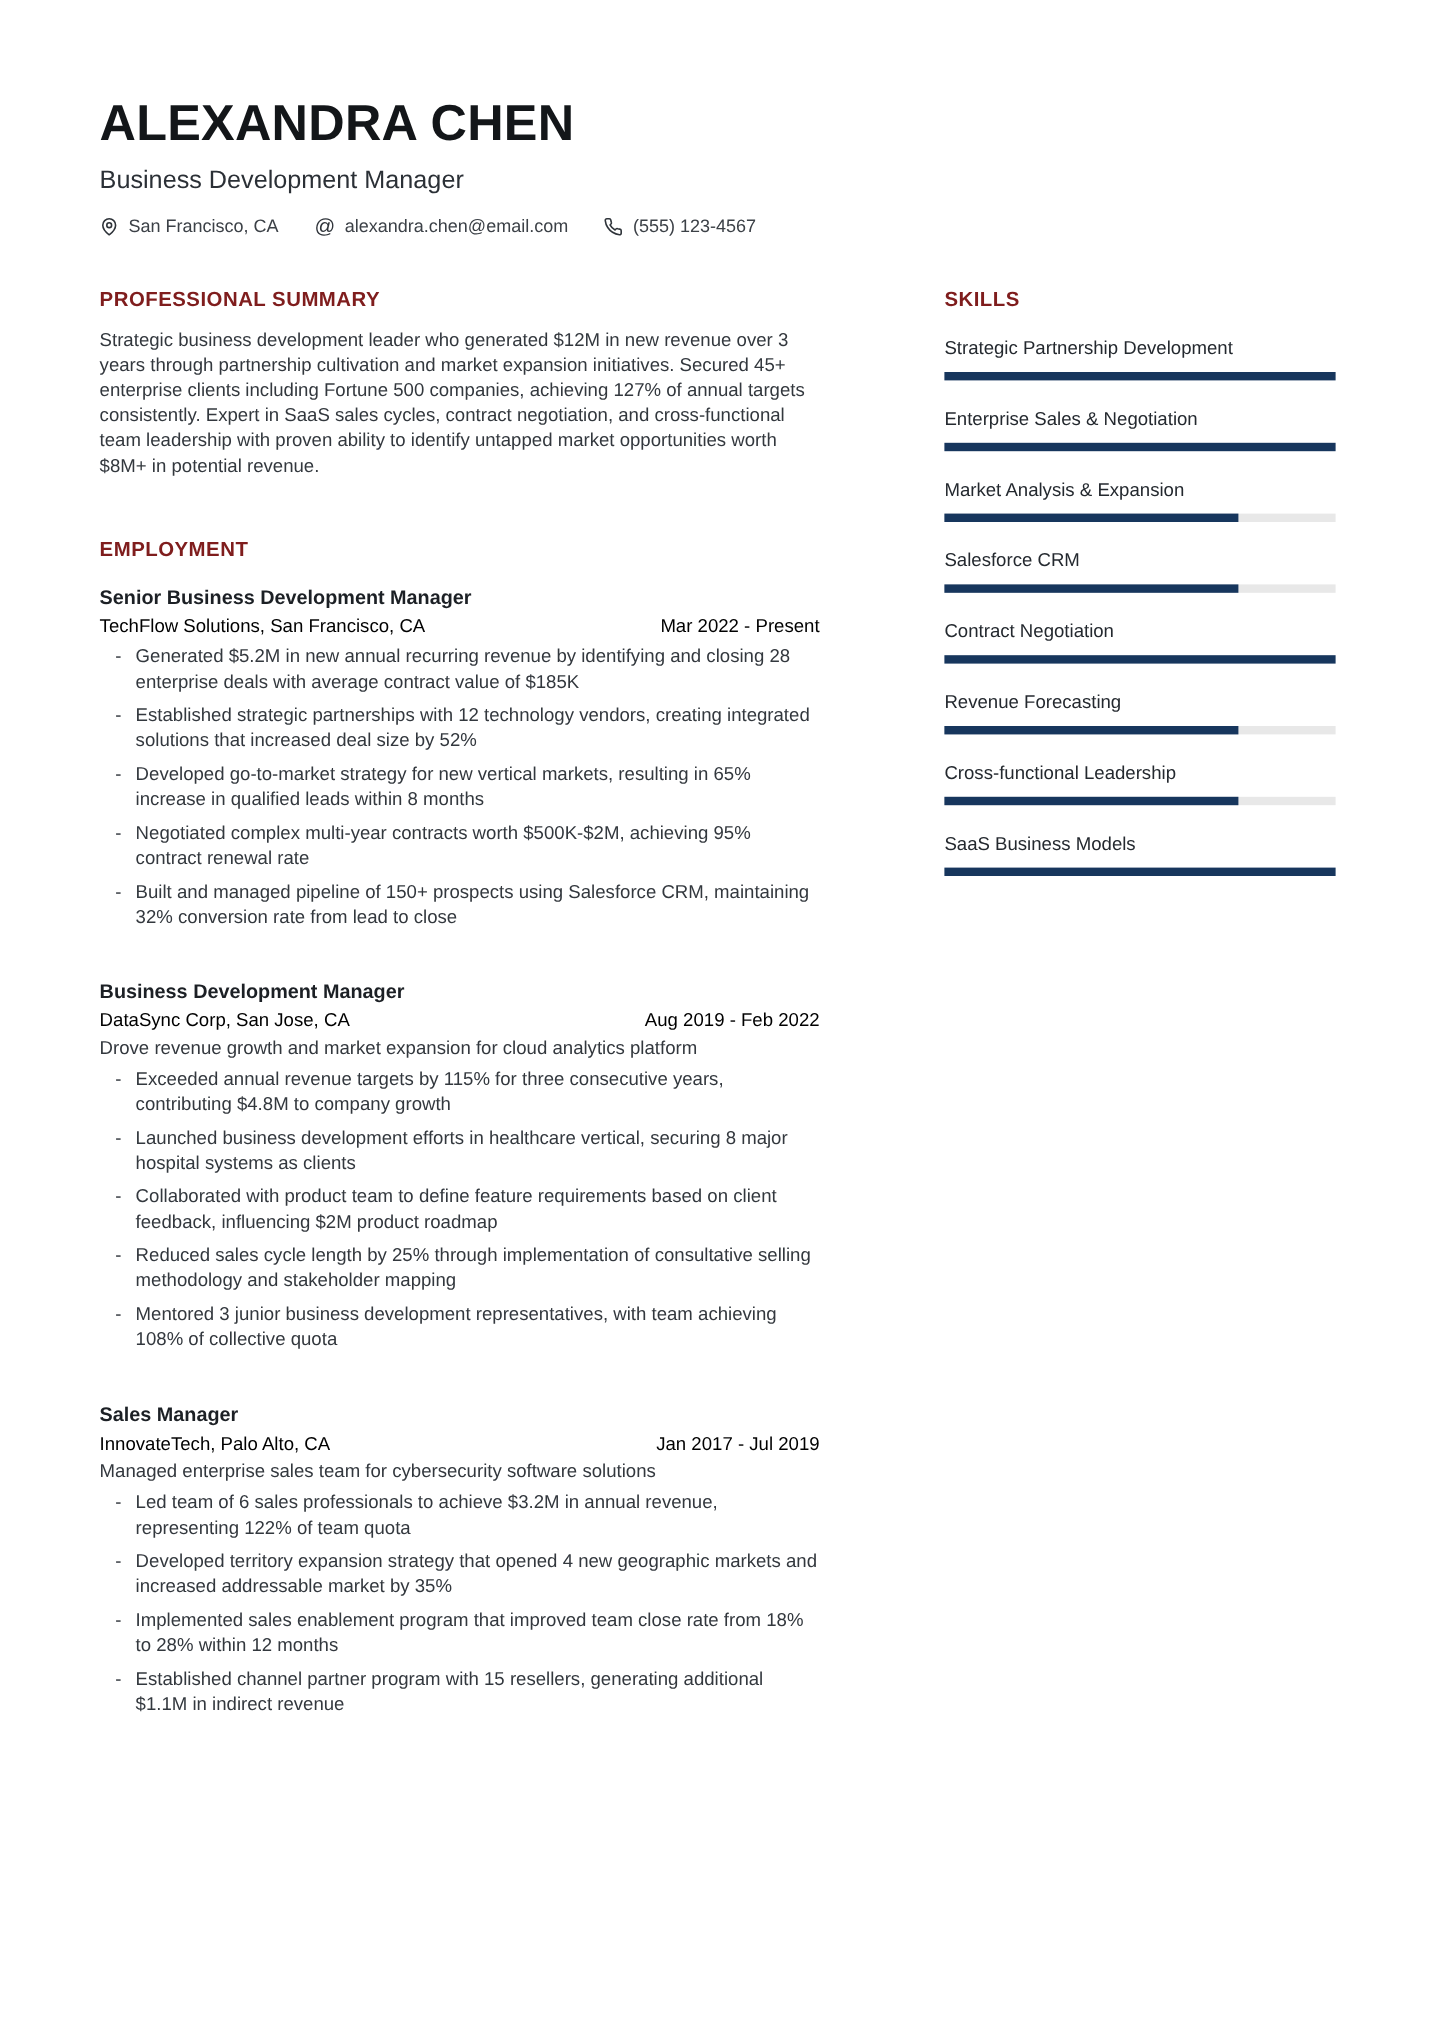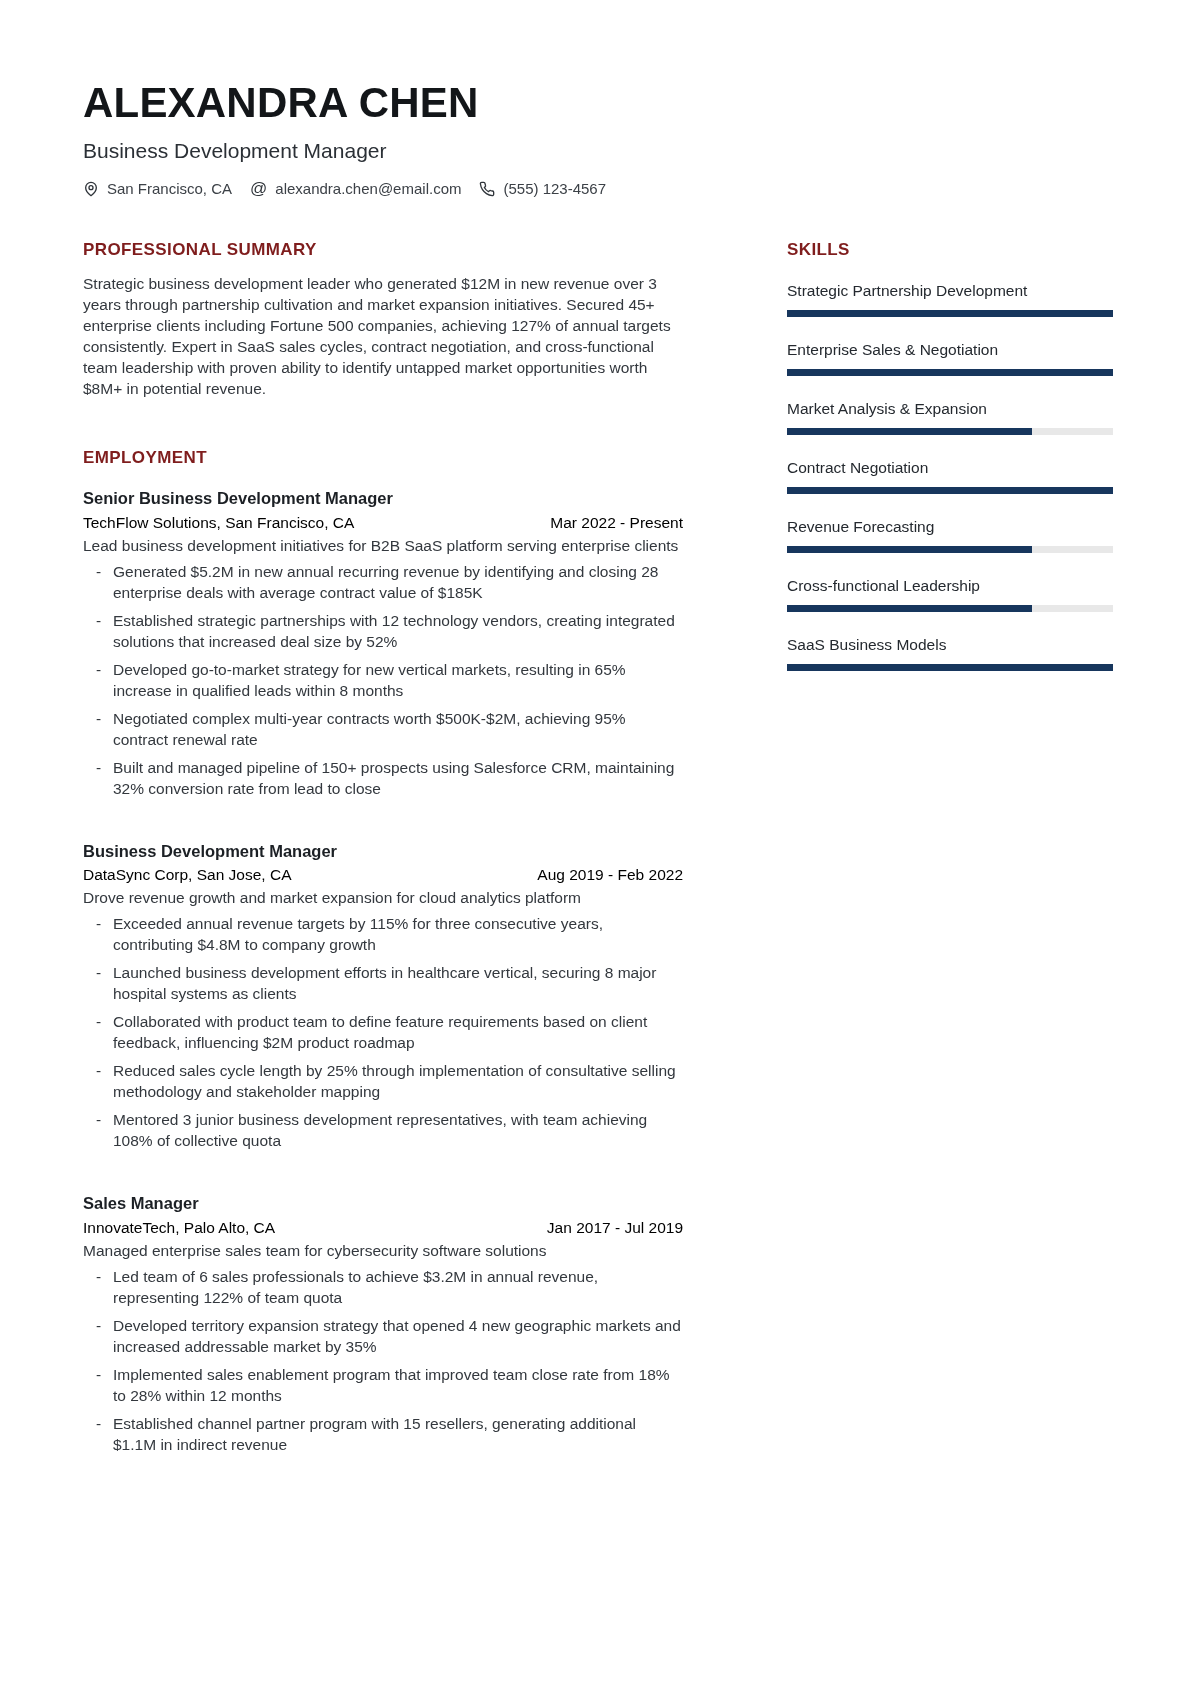--- a/index.html
+++ b/index.html
@@ -14,21 +14,21 @@
   
   .name {
     font-size: 42px; font-weight: 700; letter-spacing: 0.2px;
     color: #131619; line-height: 1.1; margin: 0;
   }
   .job-title {
     font-size: 21px; font-weight: 400; color: #2b3036;
     margin-top: 13px;
   }
   .contact-row {
-    display: flex; align-items: center; gap: 18px;
+    display: flex; align-items: center; gap: 30px;
     margin-top: 17px; font-size: 15px; color: #3c4147;
   }
   .contact-item { display: flex; align-items: center; gap: 8px; }
   .contact-item svg { display: block; }
   .at-glyph { font-size: 17px; font-weight: 400; color: #2f343a; line-height: 1; }
 
   
   .columns { display: flex; margin-top: 44px; }
   .col-left { width: 600px; flex: none; }
   .col-right { width: 326px; flex: none; margin-left: 104px; }
@@ -105,21 +105,20 @@
 
       <div class="employment-section">
         <div class="section-heading">EMPLOYMENT</div>
 
         <div class="job">
           <div class="job-role">Senior Business Development Manager</div>
           <div class="job-meta">
             <span>TechFlow Solutions, San Francisco, CA</span>
             <span class="job-dates">Mar 2022 - Present</span>
           </div>
-          <div class="job-desc">Lead business development initiatives for B2B SaaS platform serving enterprise clients</div>
           <ul class="bullets">
             <li>
                 <span class="dash">-</span>
                 <span>Generated $5.2M in new annual recurring revenue by identifying and closing 28 enterprise deals with average contract value of $185K</span>
               </li>
             <li>
                 <span class="dash">-</span>
                 <span>Established strategic partnerships with 12 technology vendors, creating integrated solutions that increased deal size by 52%</span>
               </li>
             <li>
@@ -213,20 +212,26 @@
             <div class="skill-fill" style="width: 100%;"></div>
           </div>
       </div>
       <div class="skill-item">
         <div class="skill-name">Market Analysis &amp; Expansion</div>
         <div class="skill-track">
             <div class="skill-fill" style="width: 75%;"></div>
           </div>
       </div>
       <div class="skill-item">
+        <div class="skill-name">Salesforce CRM</div>
+        <div class="skill-track">
+            <div class="skill-fill" style="width: 75%;"></div>
+          </div>
+      </div>
+      <div class="skill-item">
         <div class="skill-name">Contract Negotiation</div>
         <div class="skill-track">
             <div class="skill-fill" style="width: 100%;"></div>
           </div>
       </div>
       <div class="skill-item">
         <div class="skill-name">Revenue Forecasting</div>
         <div class="skill-track">
             <div class="skill-fill" style="width: 75%;"></div>
           </div>

